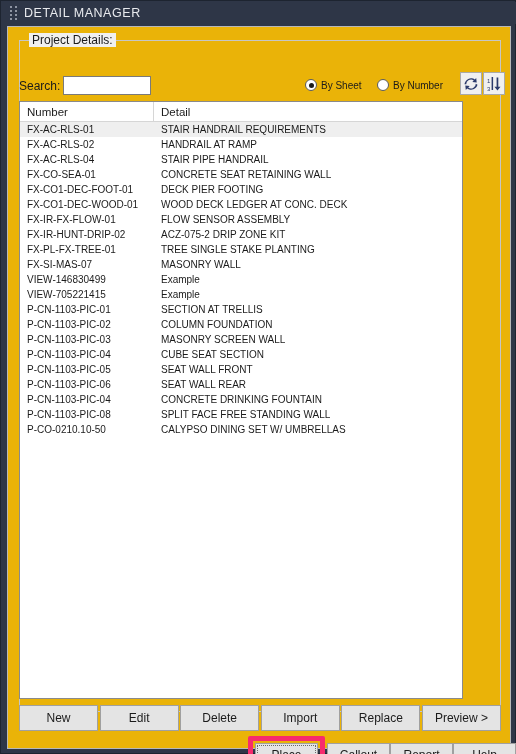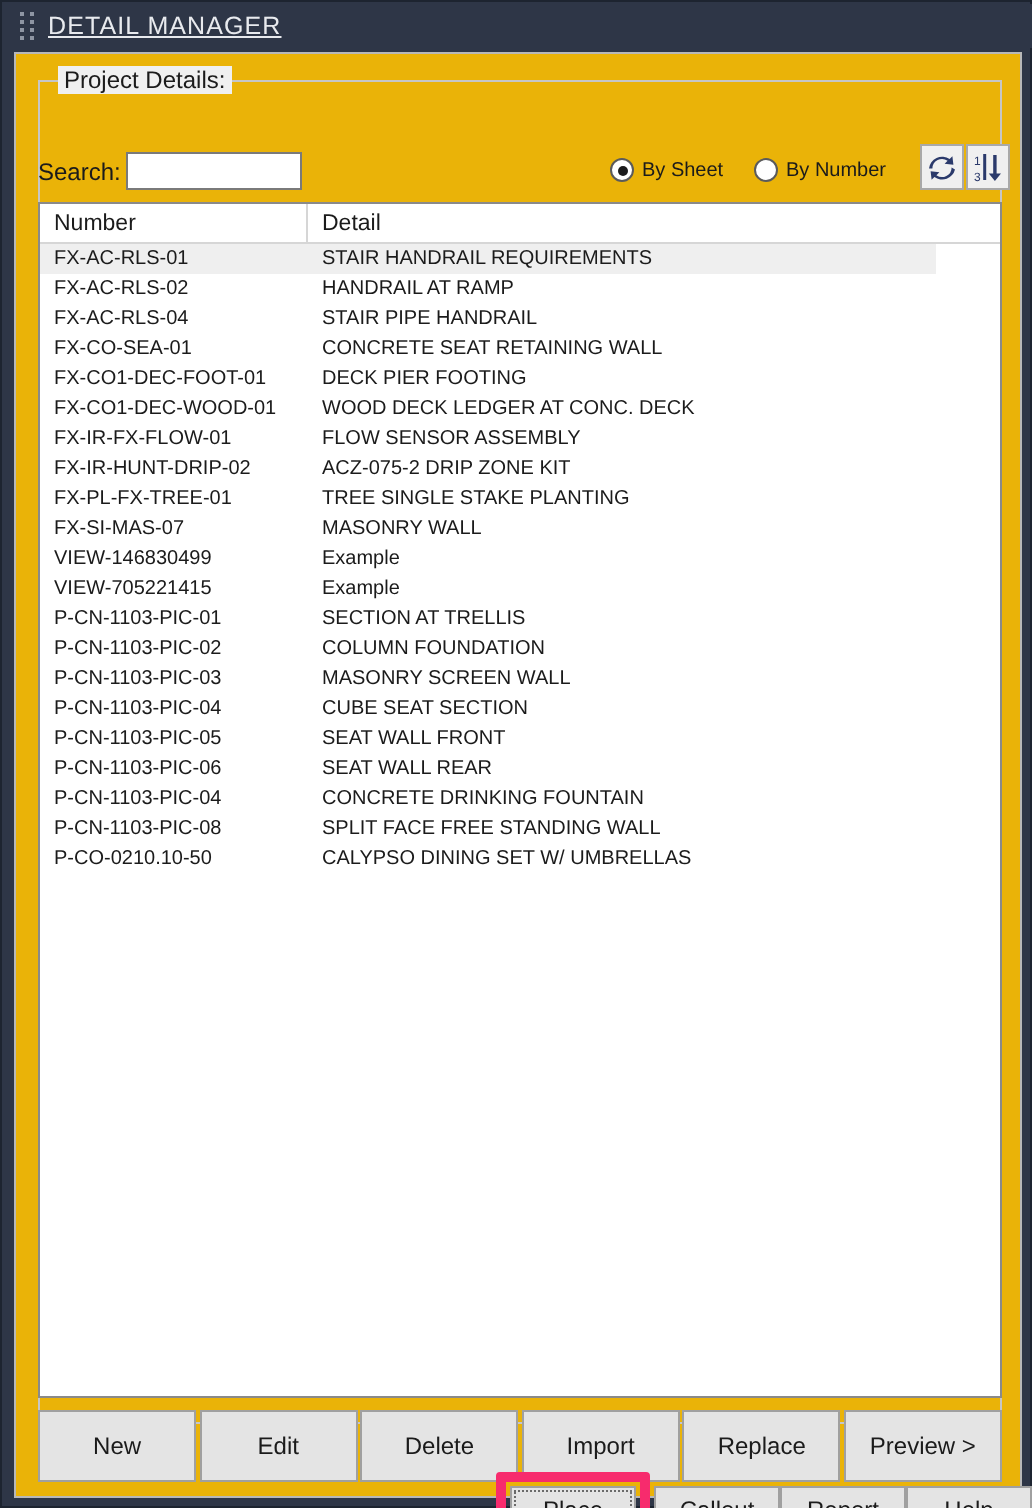--- a/index.html
+++ b/index.html
@@ -38,21 +38,21 @@
     width: 11px; height: 16px;
     margin-left: 6px; margin-right: 5px;
     display: grid;
     grid-template-columns: 2px 2px;
     grid-template-rows: repeat(4, 2px);
     gap: 2px 3px;
     align-content: center;
     justify-content: center;
   }
   #grip i { background: #8e95a3; display: block; width: 2px; height: 2px; }
-  #title-text { white-space: nowrap; text-decoration: underline; }
+  #title-text { white-space: nowrap; }
 
   
   #body-area {
     position: absolute;
     left: 6px; top: 25px;
     width: 504px; height: 723px;
     background: #eab308;
     border: 1px solid #b8b8b8;
   }
 
@@ -136,21 +136,21 @@
     justify-content: center;
     cursor: default;
   }
   #btn-refresh { left: 452px; }
   #btn-sort { left: 475px; }
 
   
   #listbox {
     position: absolute;
     left: 11px; top: 74px;
-    width: 482px; height: 598px;
+    width: 444px; height: 598px;
     background: #ffffff;
     border: 1px solid #8a8a8a;
     overflow: hidden;
   }
   #list-header {
     display: flex;
     height: 20px;
     border-bottom: 1px solid #d6d6d6;
     background: #ffffff;
   }
@@ -187,21 +187,21 @@
   .btn {
     background: #e4e4e4;
     border: 1px solid #a0a0a0;
     font-family: "Liberation Sans", sans-serif;
     font-size: 12px;
     color: #1b1b1b;
     display: flex;
     align-items: center;
     justify-content: center;
     cursor: default;
-    height: 36px;
+    height: 26px;
   }
   #action-row .btn { width: 80px; margin-right: 0; }
   #action-row .spacer { width: 1.5px; }
 
   
   #footer-row {
     position: absolute;
     left: 0; top: 710px;
     width: 504px; height: 34px;
   }

